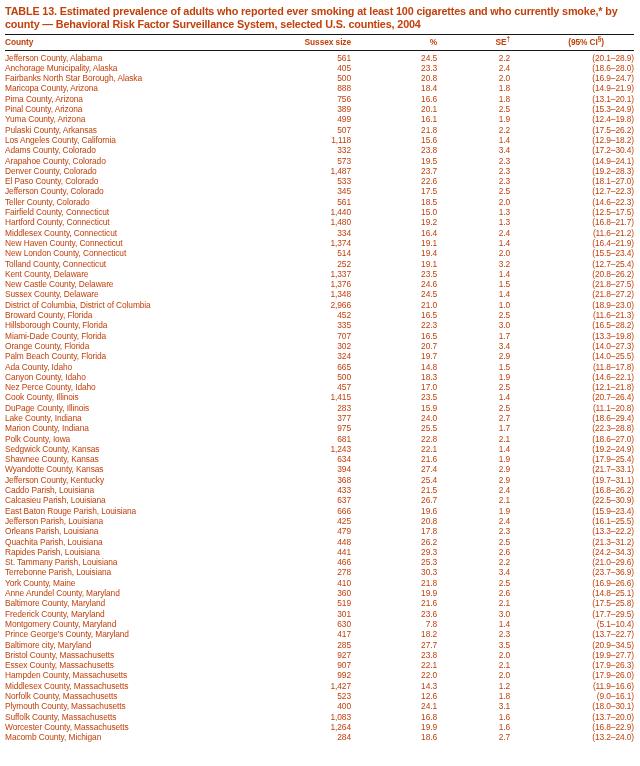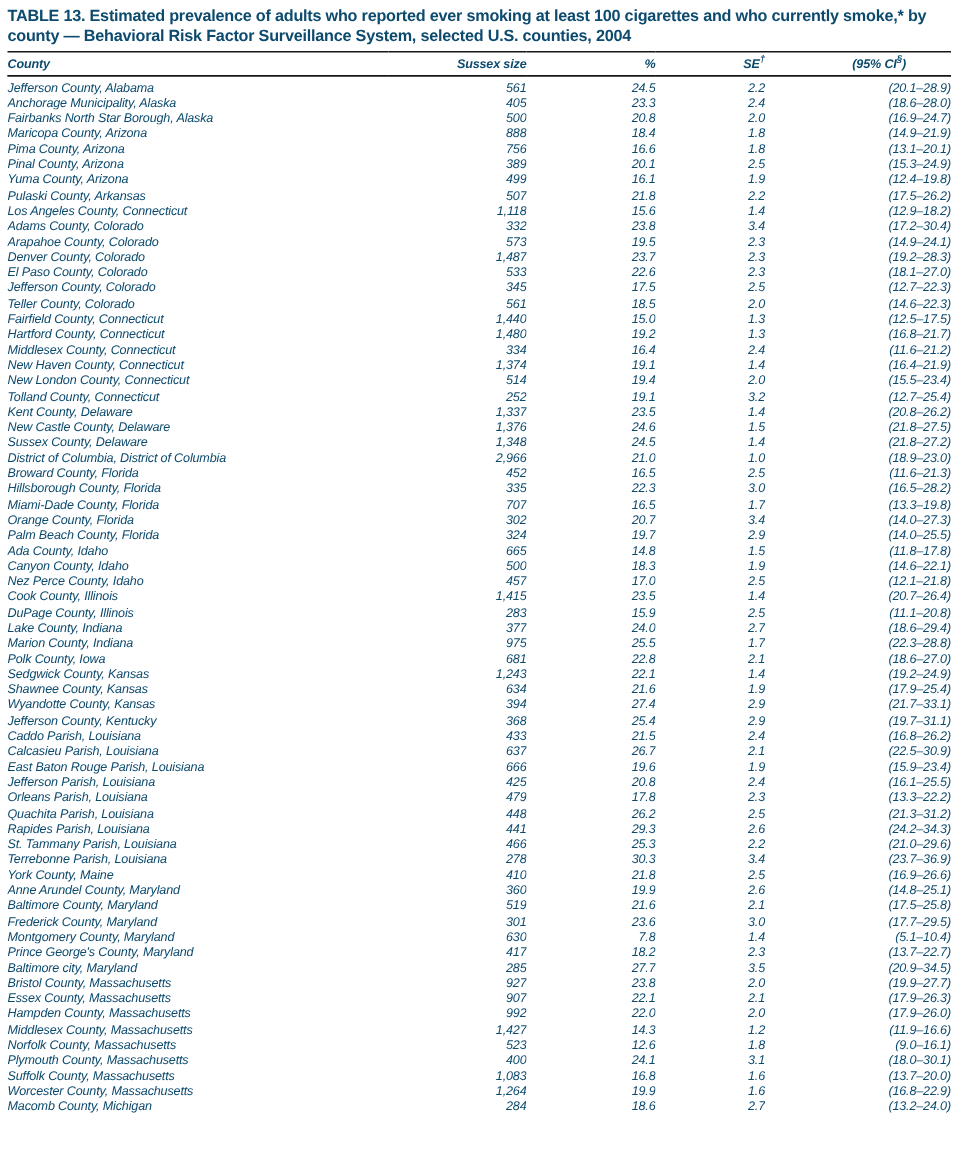--- a/index.html
+++ b/index.html
@@ -9,34 +9,33 @@
     width: 640px;
     height: 766px;
     overflow: hidden;
   }
   .page {
     box-sizing: border-box;
     width: 640px;
     height: 766px;
     padding: 5px 6px 0 5px;
     font-family: "Liberation Sans", sans-serif;
-    color: #0c4a6e;
+    color: #c2410c;
   }
   .table-title {
     font-size: 10.8px;
     line-height: 12.8px;
     font-weight: bold;
     letter-spacing: -0.15px;
     margin: 0 0 3px 0;
   }
   table.data-table {
     width: 100%;
     border-collapse: collapse;
     table-layout: fixed;
-    font-style: italic;
   }
   table.data-table thead th {
     font-size: 8.4px;
     font-weight: bold;
     letter-spacing: -0.1px;
     border-top: 1.6px solid #161616;
     border-bottom: 1.1px solid #161616;
     padding: 2px 0 3px 0;
     text-align: right;
     white-space: nowrap;
@@ -142,21 +141,21 @@
           <td class="ci-cell">(12.4–19.8)</td>
         </tr>
         <tr>
           <td class="county-cell">Pulaski County, Arkansas</td>
           <td class="sample-size-cell">507</td>
           <td class="percent-cell">21.8</td>
           <td class="se-cell">2.2</td>
           <td class="ci-cell">(17.5–26.2)</td>
         </tr>
         <tr>
-          <td class="county-cell">Los Angeles County, Connecticut</td>
+          <td class="county-cell">Los Angeles County, California</td>
           <td class="sample-size-cell">1,118</td>
           <td class="percent-cell">15.6</td>
           <td class="se-cell">1.4</td>
           <td class="ci-cell">(12.9–18.2)</td>
         </tr>
         <tr>
           <td class="county-cell">Adams County, Colorado</td>
           <td class="sample-size-cell">332</td>
           <td class="percent-cell">23.8</td>
           <td class="se-cell">3.4</td>

